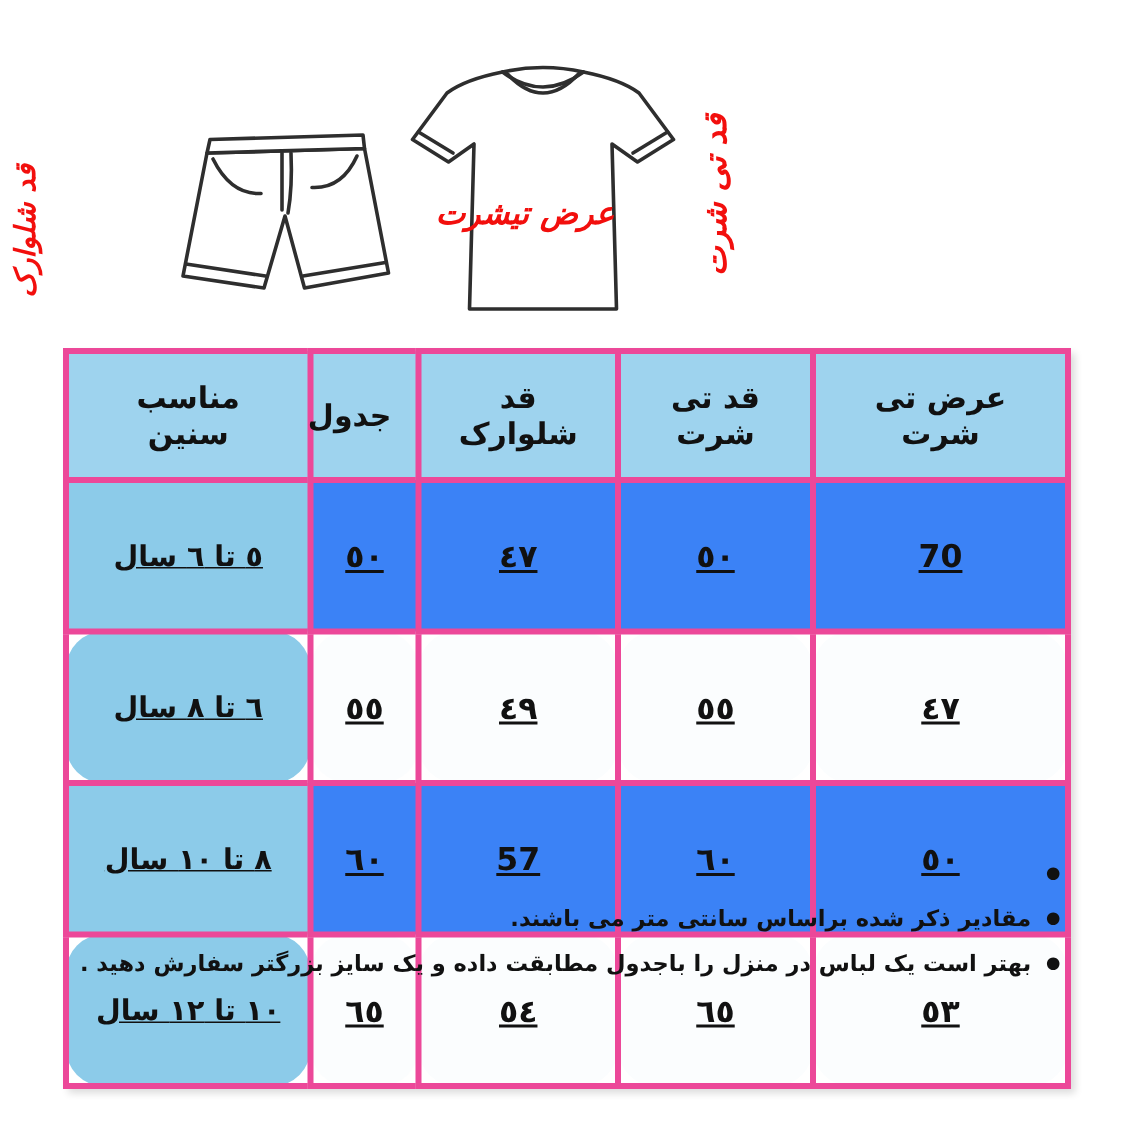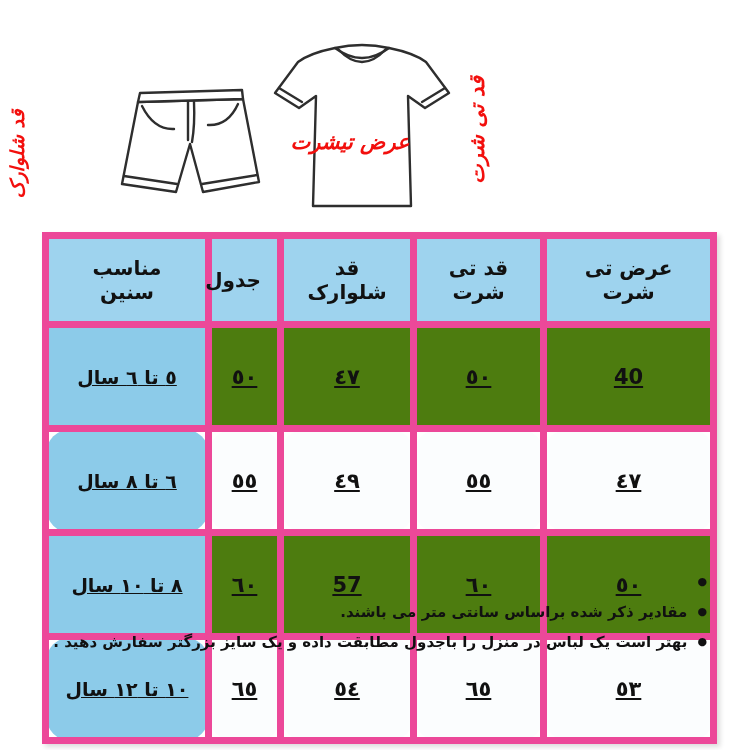--- a/index.html
+++ b/index.html
@@ -39,32 +39,32 @@
   svg .fillw{fill:#ffffff;}
 
   
   .size-table{
     position:absolute;left:42px;top:232px;
     width:668px;border-collapse:collapse;table-layout:fixed;
     direction:rtl;
     box-shadow:3px 3px 5px rgba(0,0,0,0.14);
   }
   .size-table th,.size-table td{
-    border:7px solid #ec4899;
+    border:4px solid #ec4899;
     text-align:center;vertical-align:middle;
     padding:16px;
   }
   .size-table th{
     background:#9ed3ee;height:50px;
     font-size:20px;font-weight:bold;color:#111;
   }
   .size-table td{
     height:65px;font-size:21px;font-weight:bold;color:#111;text-decoration:underline;
   }
-  .size-table tr.row-a td{background:#4d7c0f;}
+  .size-table tr.row-a td{background:#3b82f6;}
   .size-table tr.row-b td{background:#fbfdfe;border-radius:25px;}
   .size-table td.age{background:#8ccbe9 !important;font-size:19px;}
 
   
   .notes{
     position:absolute;right:43px;top:572px;width:660px;
     direction:rtl;text-align:right;color:#111;
   }
   .notes-title{font-size:16px;font-weight:bold;margin-bottom:14px;}
   .note-item{
@@ -130,21 +130,21 @@
       <tr>
         <th>عرض تی شرت</th>
         <th>قد تی شرت</th>
         <th>قد شلوارک</th>
         <th>جدول</th>
         <th>مناسب سنین</th>
       </tr>
     </thead>
     <tbody>
       <tr class="row-a">
-        <td>40</td>
+        <td>70</td>
         <td>٥٠</td>
         <td>٤٧</td>
         <td>٥٠</td>
         <td class="age">٥ تا ٦ سال</td>
       </tr>
       <tr class="row-b">
         <td>٤٧</td>
         <td>٥٥</td>
         <td>٤٩</td>
         <td>٥٥</td>

